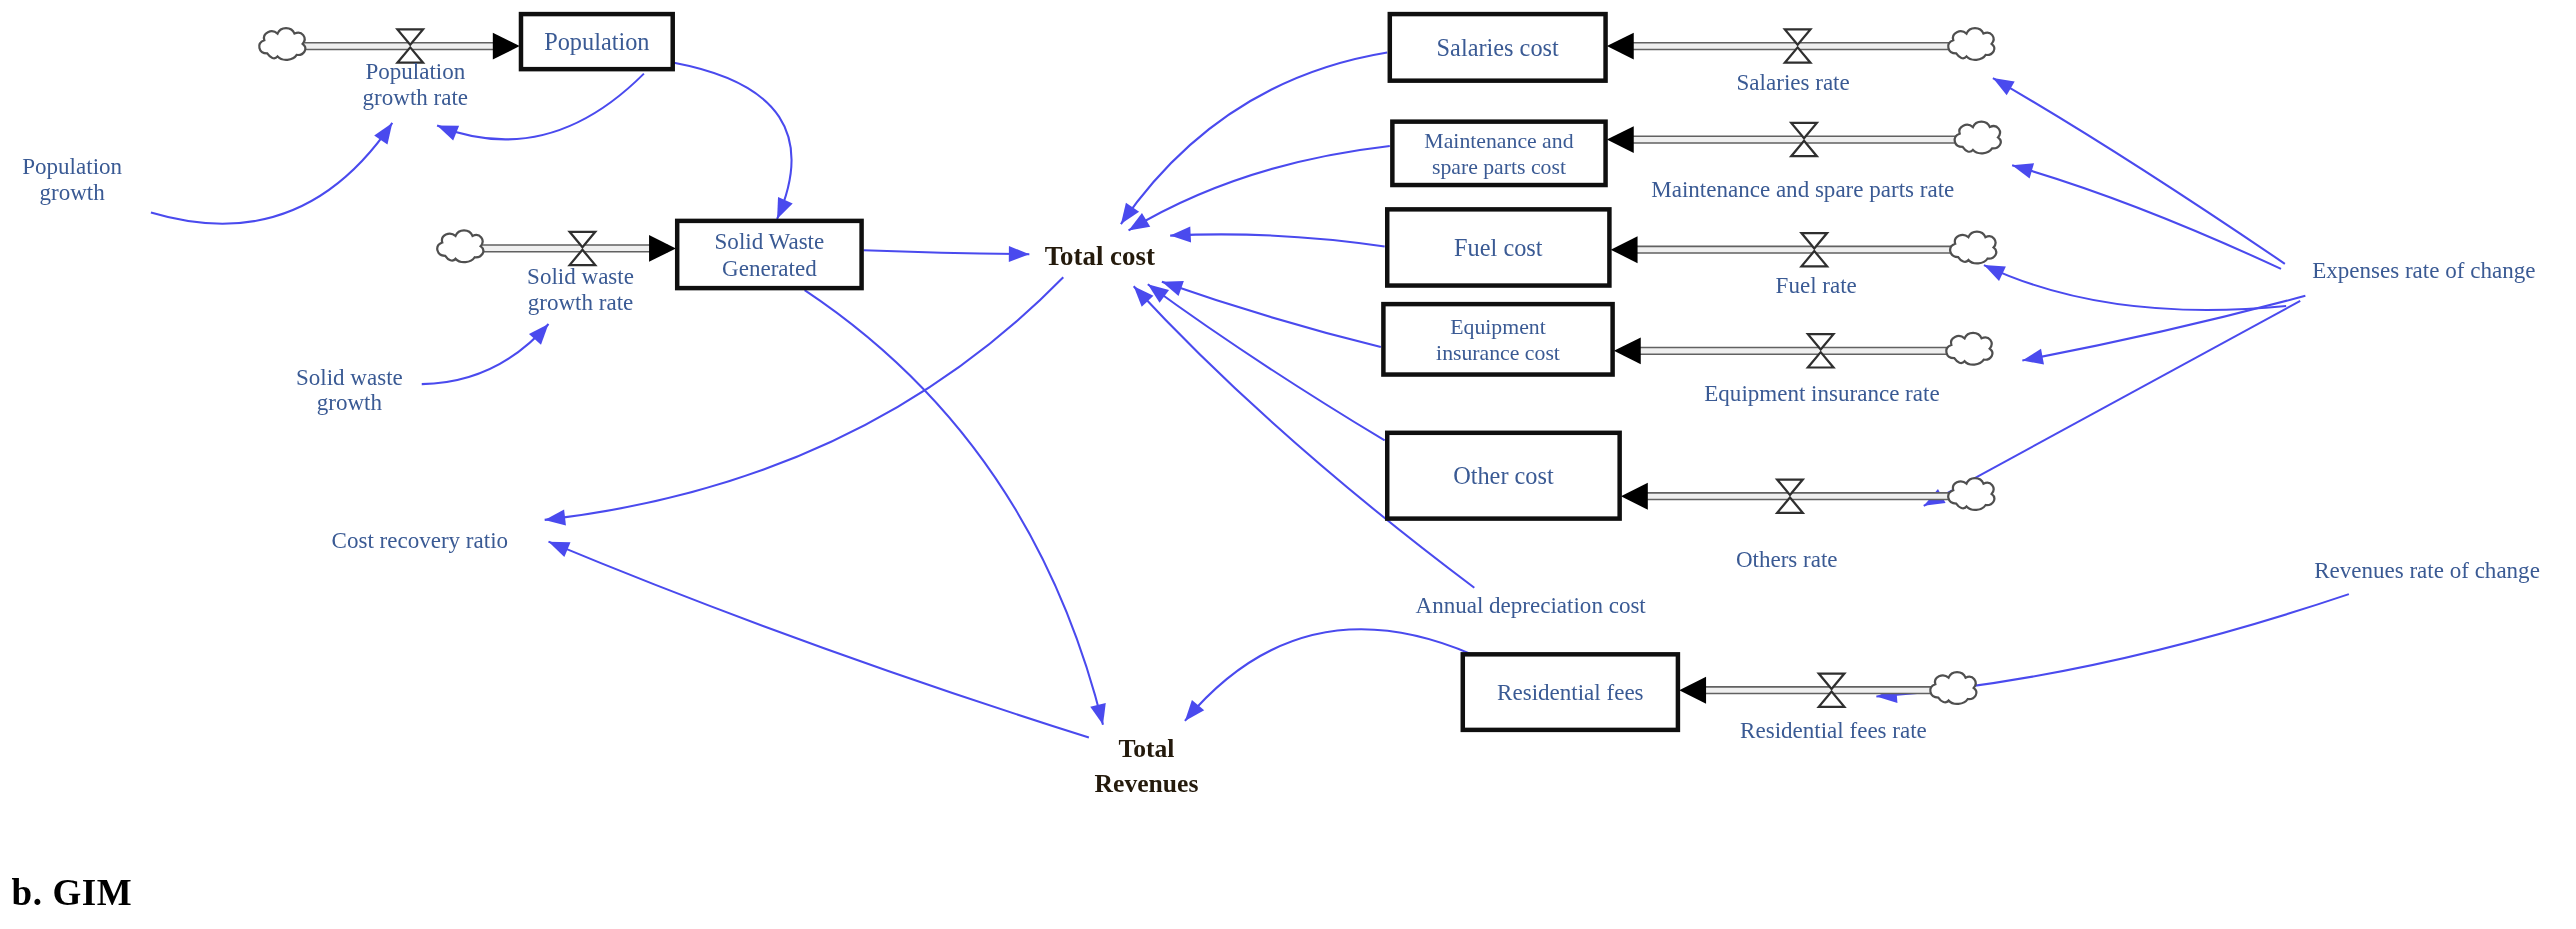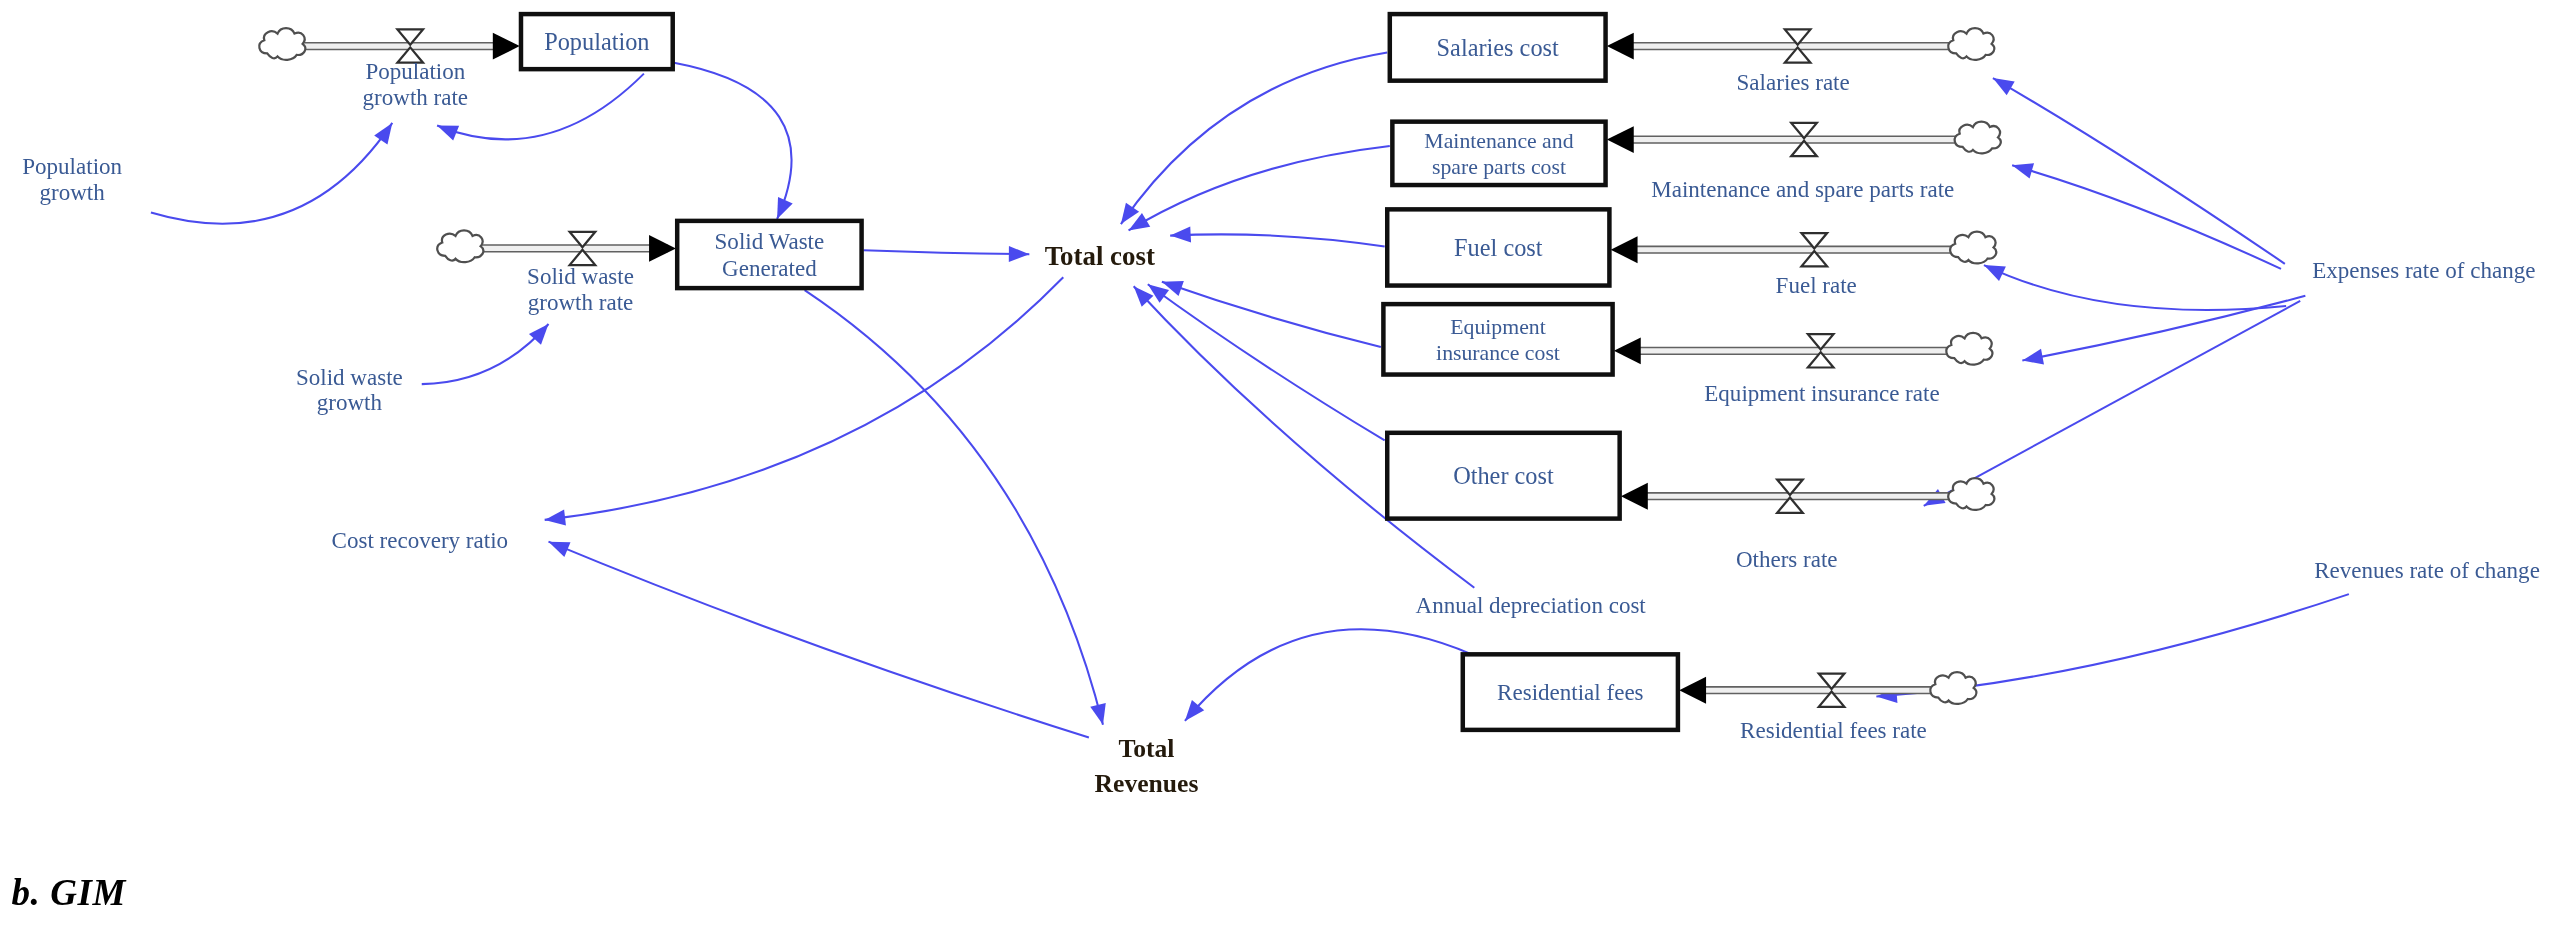--- a/index.html
+++ b/index.html
@@ -14,21 +14,20 @@
   #diagram-svg { position: absolute; left: 0; top: 0; }
   #figure-caption {
     position: absolute;
     left: 11.5px;
     top: 871px;
     font-family: "Liberation Serif", serif;
     font-size: 37px;
     font-weight: bold;
     color: #000000;
     letter-spacing: 0.6px;
-    font-style: italic;
   }
 </style>
 </head>
 <body>
 
 <div id="canvas-wrap">
   <svg id="diagram-svg" width="2576" height="929" viewBox="0 0 4022 1451" xmlns="http://www.w3.org/2000/svg">
       <path d="M 235 332 Q 470 402 612 192" fill="none" stroke="#4a4aee" stroke-width="3.2"></path>
       <polygon points="612,192 604.4300833480306,225.51039184912997 583.7203061605164,211.50663775090612" fill="#4a4aee"></polygon>
       <path d="M 1005 115 Q 855 265 682 196" fill="none" stroke="#4a4aee" stroke-width="3.2"></path>

